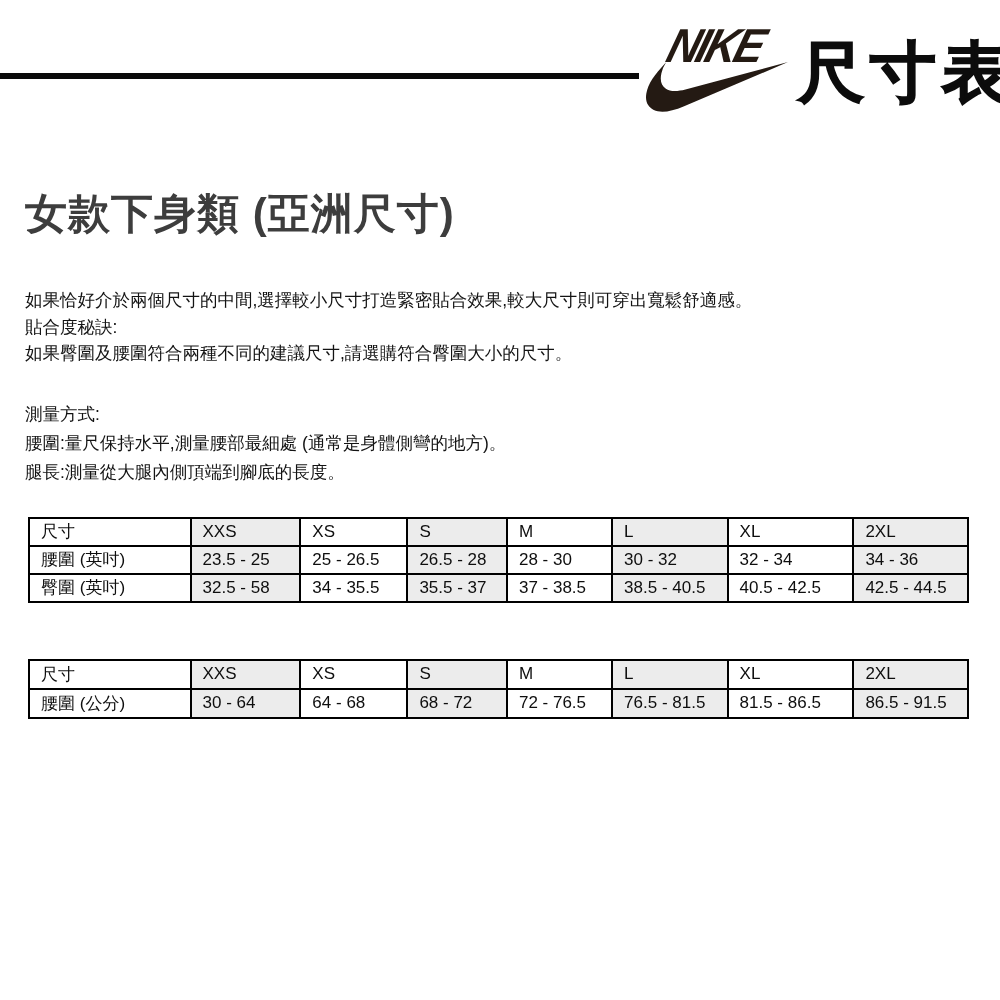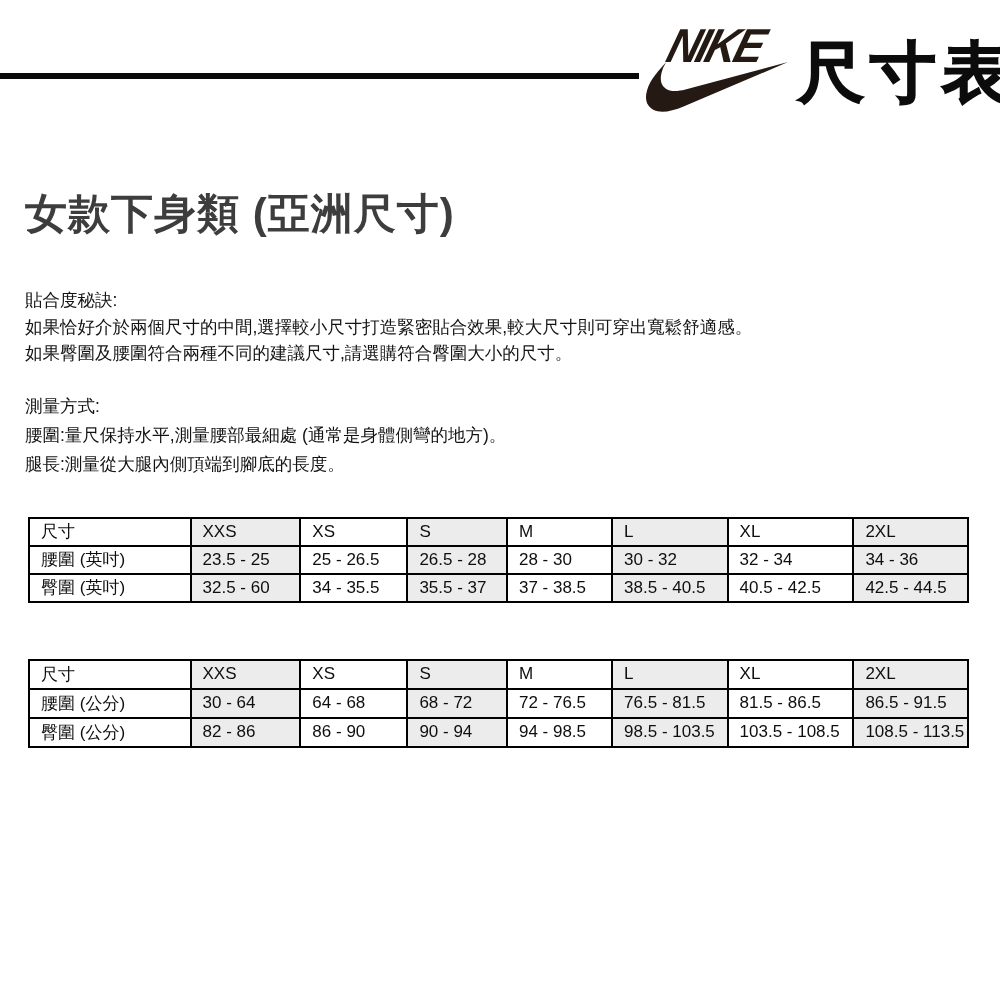--- a/index.html
+++ b/index.html
@@ -22,21 +22,21 @@
     letter-spacing:6px;white-space:nowrap;-webkit-text-stroke:1.5px #0c0c0c;
   }
   
   .page-title{
     position:absolute;left:25px;top:178px;margin:0;font-size:42px;line-height:72px;
     font-weight:700;color:#3d3d3d;letter-spacing:1px;white-space:nowrap;
   }
   
   .text-block{position:absolute;left:25px;font-size:17.5px;line-height:26.5px;color:#131313;}
   .tips-block{top:287px;}
-  .measure-block{top:392px;line-height:29px;}
+  .measure-block{top:400px;line-height:29px;}
   .text-block p{margin:0;white-space:nowrap;}
   
   table.size-table{
     position:absolute;left:28px;width:941px;border-collapse:collapse;table-layout:fixed;
     font-size:17px;color:#0e0e0e;
   }
   table.size-table th,table.size-table td{
     border:2px solid #000000;font-weight:400;text-align:left;vertical-align:middle;
     padding:1px 9px 2px 11px;white-space:nowrap;overflow:hidden;background:#ffffff;
   }
@@ -59,22 +59,22 @@
       <svg class="swoosh" width="142" height="72" viewBox="0 5.5 24 12" aria-hidden="true">
         <path fill="#241a13" d="M24 7.8L6.442 15.276c-1.456.616-2.679.925-3.668.925-1.12 0-1.933-.392-2.437-1.177-.317-.504-.41-1.143-.28-1.918.13-.775.476-1.6 1.036-2.478.467-.71 1.232-1.643 2.297-2.8a6.122 6.122 0 0 0-.784 1.848c-.28 1.195-.028 2.072.756 2.632.373.261.886.392 1.54.392.522 0 1.11-.084 1.764-.252L24 7.8z"></path>
       </svg>
     </div>
     <div class="page-heading">尺寸表</div>
   </div>
 
   <h1 class="page-title">女款下身類 (亞洲尺寸)</h1>
 
   <section class="text-block tips-block">
+    <p>如果恰好介於兩個尺寸的中間,選擇較小尺寸打造緊密貼合效果,較大尺寸則可穿出寬鬆舒適感。</p>
     <p>貼合度秘訣:</p>
-    <p>如果恰好介於兩個尺寸的中間,選擇較小尺寸打造緊密貼合效果,較大尺寸則可穿出寬鬆舒適感。</p>
     <p>如果臀圍及腰圍符合兩種不同的建議尺寸,請選購符合臀圍大小的尺寸。</p>
   </section>
 
   <section class="text-block measure-block">
     <p>測量方式:</p>
     <p>腰圍:量尺保持水平,測量腰部最細處 (通常是身體側彎的地方)。</p>
     <p>腿長:測量從大腿內側頂端到腳底的長度。</p>
   </section>
 
   <table id="table-inches" class="size-table">
@@ -106,21 +106,21 @@
           <td>23.5 - 25</td>
           <td>25 - 26.5</td>
           <td>26.5 - 28</td>
           <td>28 - 30</td>
           <td>30 - 32</td>
           <td>32 - 34</td>
           <td>34 - 36</td>
         </tr>
         <tr>
           <td>臀圍 (英吋)</td>
-          <td>32.5 - 60</td>
+          <td>32.5 - 58</td>
           <td>34 - 35.5</td>
           <td>35.5 - 37</td>
           <td>37 - 38.5</td>
           <td>38.5 - 40.5</td>
           <td>40.5 - 42.5</td>
           <td>42.5 - 44.5</td>
         </tr>
       </tbody>
     </table>
 
@@ -151,26 +151,16 @@
         <tr>
           <td>腰圍 (公分)</td>
           <td>30 - 64</td>
           <td>64 - 68</td>
           <td>68 - 72</td>
           <td>72 - 76.5</td>
           <td>76.5 - 81.5</td>
           <td>81.5 - 86.5</td>
           <td>86.5 - 91.5</td>
         </tr>
-        <tr>
-          <td>臀圍 (公分)</td>
-          <td>82 - 86</td>
-          <td>86 - 90</td>
-          <td>90 - 94</td>
-          <td>94 - 98.5</td>
-          <td>98.5 - 103.5</td>
-          <td>103.5 - 108.5</td>
-          <td>108.5 - 113.5</td>
-        </tr>
       </tbody>
     </table>
 
 </div>
 
 </body></html>

